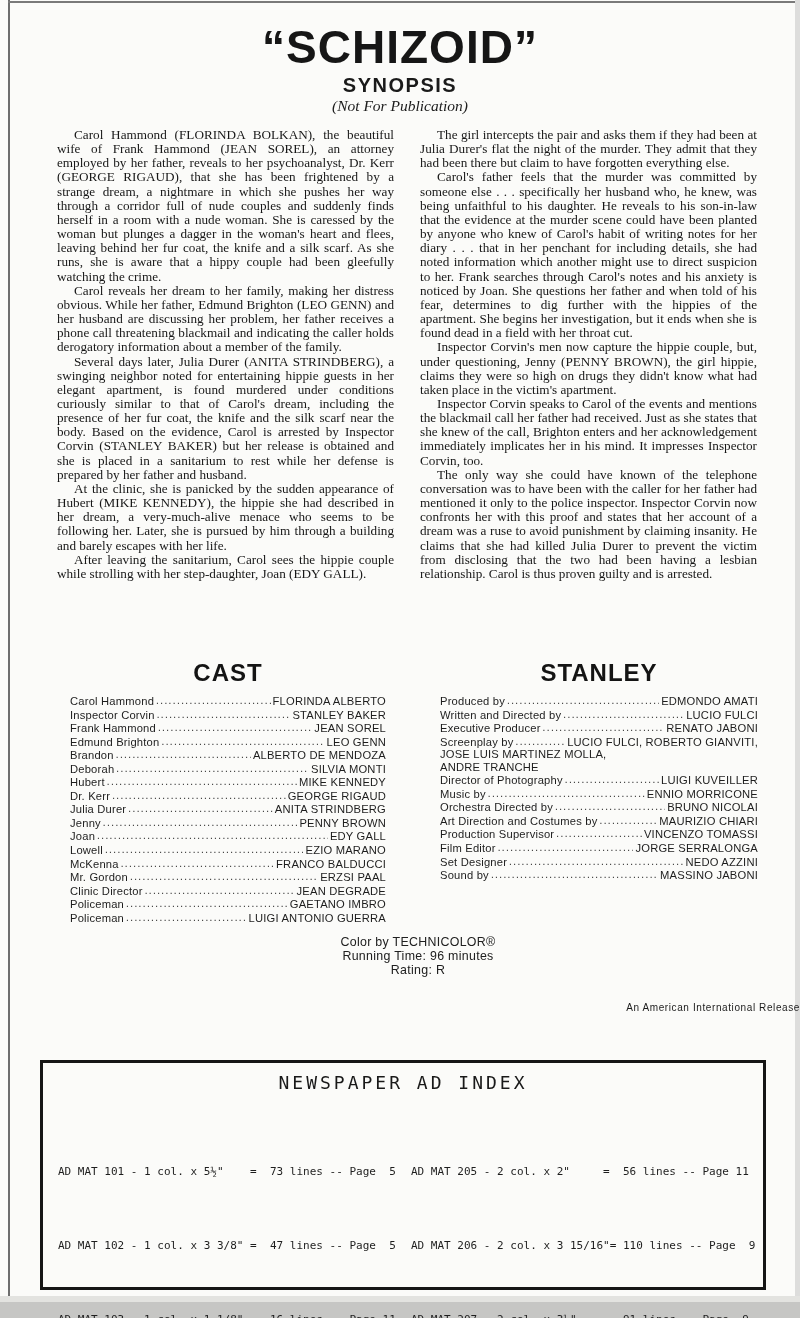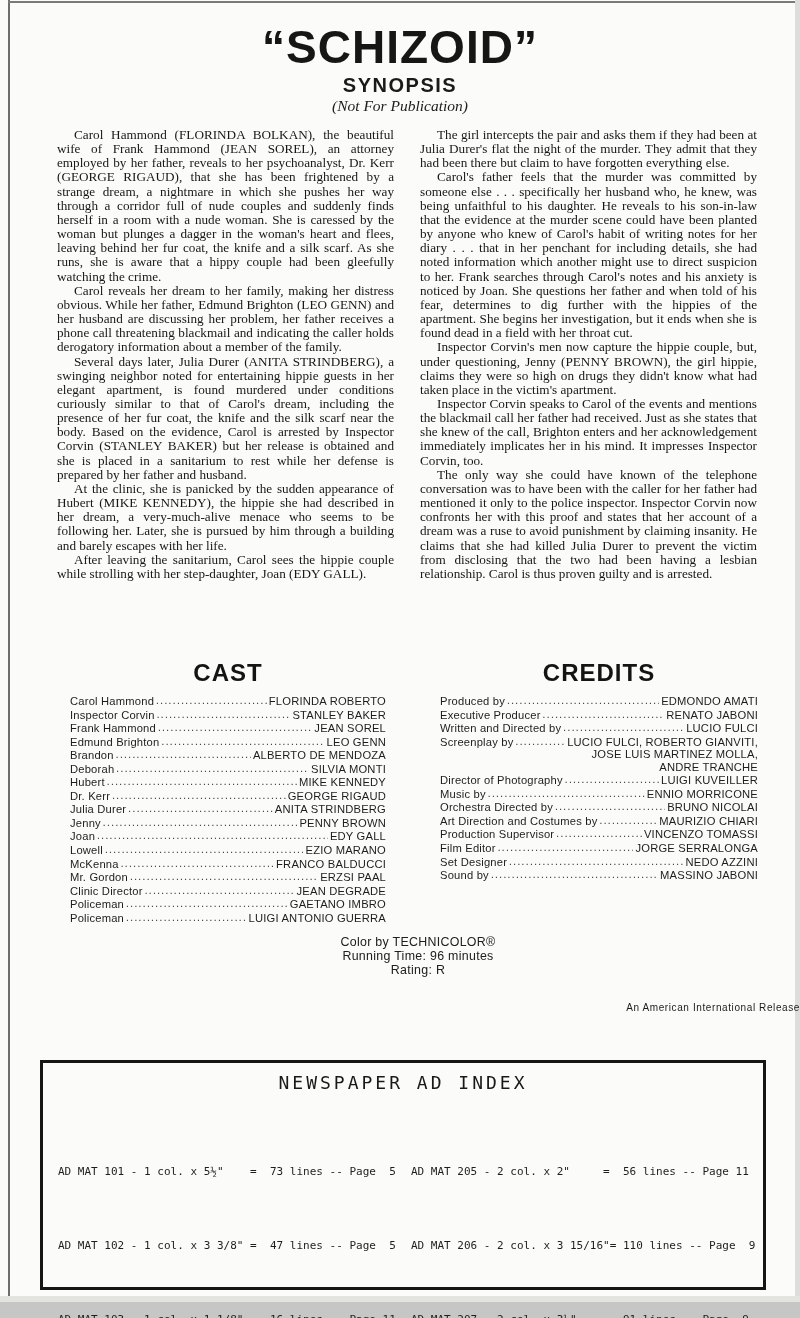--- a/index.html
+++ b/index.html
@@ -32,21 +32,21 @@
   
   .list-block { position:absolute; top:659px; font-family:"Liberation Sans", sans-serif; color:#1d1d1d; }
   .cast-block    { left:70px;  width:316px; }
   .credits-block { left:440px; width:318px; }
   .list-heading { text-align:center; font-size:24px; font-weight:bold; letter-spacing:1px;
                   margin:0 0 7px 0; color:#141414; }
   .cc-row { display:flex; align-items:flex-end; font-size:11.2px; line-height:12.55px;
             letter-spacing:0.2px; white-space:nowrap; }
   .cc-dots { flex:1; overflow:hidden; white-space:nowrap; margin:0 2px; min-width:8px; }
   .cc-dots::after { content:"......................................................................................................"; letter-spacing:1.4px; font-size:10px; color:#2a2a2a; }
-  .cc-extra { text-align:right; font-size:11.2px; line-height:12.55px; letter-spacing:0.2px; }
+  .cc-extra { text-align:left; font-size:11.2px; line-height:12.55px; letter-spacing:0.2px; }
 
   
   .tech { position:absolute; left:0; top:936px; width:100%; text-align:center;
           font-family:"Liberation Sans", sans-serif; font-size:12.4px; line-height:13.9px;
           letter-spacing:0.3px; color:#202020;padding-left:18px; }
   .release-line { position:absolute; left:0; top:1002px; width:100%; text-align:right;
           font-family:"Liberation Sans", sans-serif; font-size:10px; letter-spacing:0.6px; color:#1c1c1c; }
 
   
   .ad-box { position:absolute; left:40px; top:1036px; width:720px; height:224px;
@@ -87,21 +87,21 @@
     <p>Inspector Corvin's men now capture the hippie couple, but, under questioning, Jenny (PENNY BROWN), the girl hippie, claims they were so high on drugs they didn't know what had taken place in the victim's apartment.</p>
     <p>Inspector Corvin speaks to Carol of the events and mentions the blackmail call her father had received. Just as she states that she knew of the call, Brighton enters and her acknowledgement immediately implicates her in his mind. It impresses Inspector Corvin, too.</p>
     <p>The only way she could have known of the telephone conversation was to have been with the caller for her father had mentioned it only to the police inspector. Inspector Corvin now confronts her with this proof and states that her account of a dream was a ruse to avoid punishment by claiming insanity. He claims that she had killed Julia Durer to prevent the victim from disclosing that the two had been having a lesbian relationship. Carol is thus proven guilty and is arrested.</p>
   </div>
 
   <div class="list-block cast-block">
     <div class="list-heading">CAST</div>
     <div class="cc-row">
         <span>Carol Hammond</span>
         <span class="cc-dots"></span>
-        <span>FLORINDA ROBERTO</span>
+        <span>FLORINDA ALBERTO</span>
       </div>
     <div class="cc-row">
         <span>Inspector Corvin</span>
         <span class="cc-dots"></span>
         <span>STANLEY BAKER</span>
       </div>
     <div class="cc-row">
         <span>Frank Hammond</span>
         <span class="cc-dots"></span>
         <span>JEAN SOREL</span>
@@ -172,35 +172,35 @@
         <span>GAETANO IMBRO</span>
       </div>
     <div class="cc-row">
         <span>Policeman</span>
         <span class="cc-dots"></span>
         <span>LUIGI ANTONIO GUERRA</span>
       </div>
   </div>
 
   <div class="list-block credits-block">
-    <div class="list-heading">CREDITS</div>
+    <div class="list-heading">STANLEY</div>
     <div class="cc-row">
         <span>Produced by</span>
         <span class="cc-dots"></span>
         <span>EDMONDO AMATI</span>
       </div>
     <div class="cc-row">
+        <span>Written and Directed by</span>
+        <span class="cc-dots"></span>
+        <span>LUCIO FULCI</span>
+      </div>
+    <div class="cc-row">
         <span>Executive Producer</span>
         <span class="cc-dots"></span>
         <span>RENATO JABONI</span>
-      </div>
-    <div class="cc-row">
-        <span>Written and Directed by</span>
-        <span class="cc-dots"></span>
-        <span>LUCIO FULCI</span>
       </div>
     <div class="cc-row">
         <span>Screenplay by</span>
         <span class="cc-dots"></span>
         <span>LUCIO FULCI, ROBERTO GIANVITI,</span>
       </div>
     <div class="cc-extra">JOSE LUIS MARTINEZ MOLLA,</div>
     <div class="cc-extra">ANDRE TRANCHE</div>
     <div class="cc-row">
         <span>Director of Photography</span>

